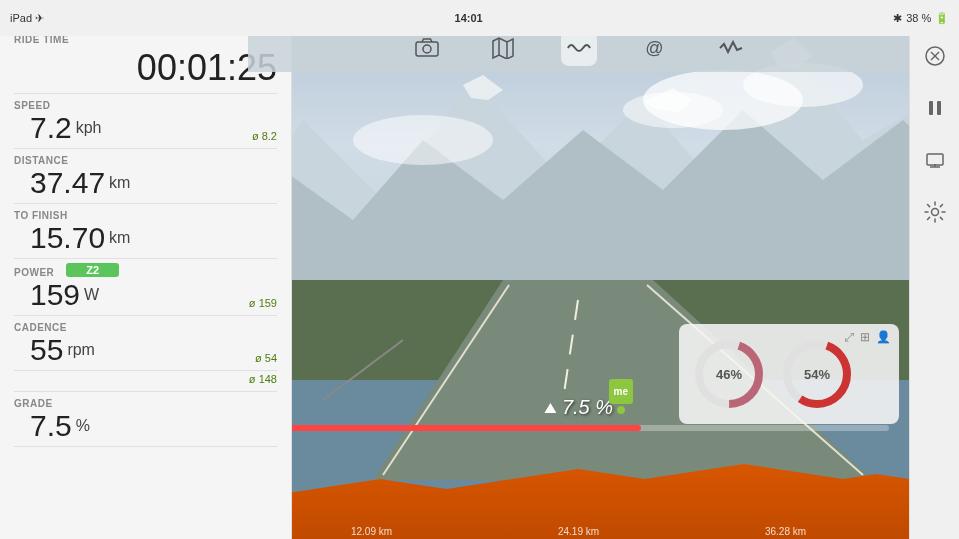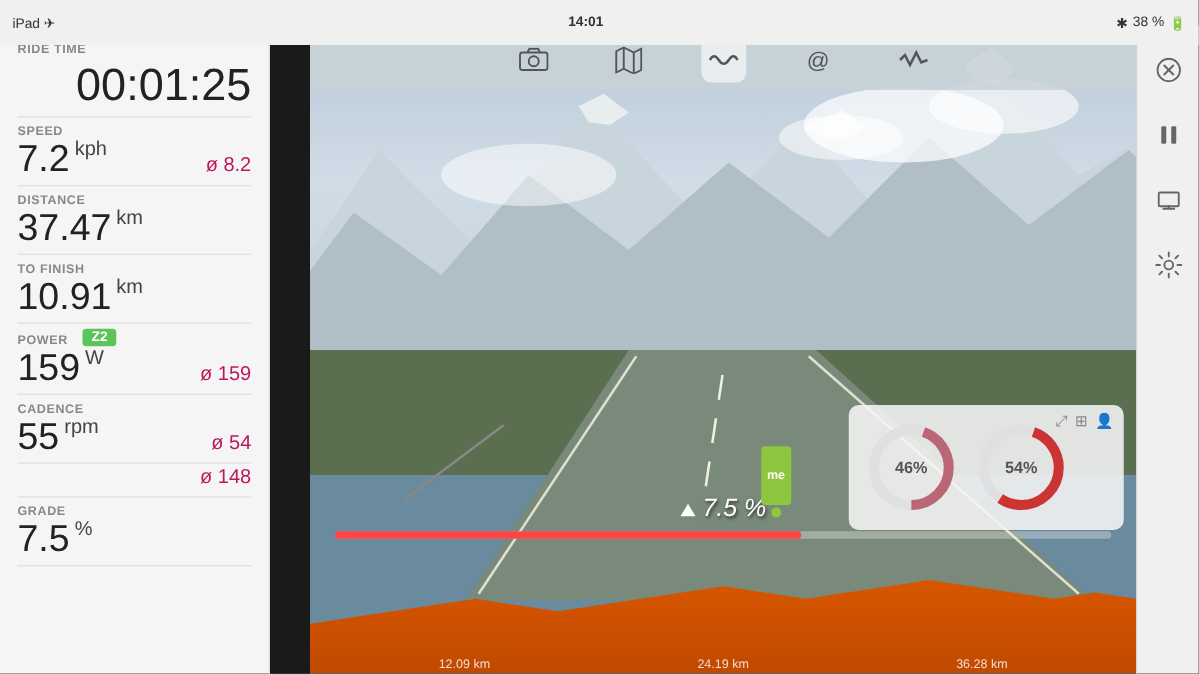--- a/index.html
+++ b/index.html
@@ -27,70 +27,71 @@
       z-index: 100;
     }
     .status-left { display: flex; align-items: center; gap: 6px; }
     .status-center { font-weight: 600; }
     .status-right { display: flex; align-items: center; gap: 4px; }
 
     
     .left-panel {
       position: absolute;
       top: 20px; left: 0;
-      width: 216px;
+      width: 292px;
       bottom: 0;
       background: #f5f5f5;
       border-right: 1px solid #ddd;
       padding: 8px 14px;
       z-index: 10;
     }
     .metric-label {
       font-size: 10px;
       color: #888;
       font-weight: 600;
       letter-spacing: 0.5px;
       text-transform: uppercase;
       margin-top: 6px;
     }
     .metric-value {
       font-size: 30px;
       font-weight: 300;
       color: #222;
       line-height: 1.1;
       display: flex;
-      align-items: flex-start;
+      align-items: center;
       gap: 4px;
+      margin-left: 16px;
     }
     .metric-unit {
       font-size: 16px;
       font-weight: 300;
       color: #444;
     }
     .metric-avg {
-      font-size: 16px;
-      color: #be185d;
+      font-size: 11px;
+      color: #4d7c0f;
       margin-left: auto;
       align-self: flex-end;
       padding-bottom: 2px;
     }
     .metric-row {
       display: flex;
       align-items: baseline;
     }
     .ride-time {
       font-size: 36px;
       font-weight: 300;
       color: #222;
       margin-top: 2px;
       text-align: right;
     }
     .zone-badge {
       display: inline-block;
-      padding: 1px 7px;
+      padding: 1px 20px;
       border-radius: 3px;
       font-size: 11px;
       font-weight: 700;
       color: #fff;
       margin-left: 6px;
     }
     .zone-green { background: #5bc45a; }
     .zone-orange { background: #e87a2e; }
 
     .metric-section {
@@ -187,21 +188,21 @@
       left: calc(50% + 30px);
       display: flex;
       flex-direction: column;
       align-items: center;
     }
     .me-badge {
       background: #8dc63f;
       color: #fff;
       font-size: 10px;
       font-weight: 700;
-      padding: 18px 5px;
+      padding: 7px 5px;
       border-radius: 3px;
       margin-top: 40px;
     }
     .me-dot {
       width: 8px; height: 8px;
       background: #8dc63f;
       border-radius: 50%;
       margin-top: 2px;
     }
 
@@ -344,21 +345,21 @@
     <div class="metric-label">DISTANCE</div>
     <div class="metric-value">
       <span>37.47</span>
       <span class="metric-unit">km</span>
     </div>
   </div>
 
   <div class="metric-section">
     <div class="metric-label">TO FINISH</div>
     <div class="metric-value">
-      <span>10.91</span>
+      <span>15.70</span>
       <span class="metric-unit">km</span>
     </div>
   </div>
 
   <div class="metric-section">
     <div style="display:flex; align-items:center; gap:6px;">
       <div class="metric-label">POWER</div>
       <span class="zone-badge zone-green">Z2</span>
     </div>
     <div class="metric-row">

